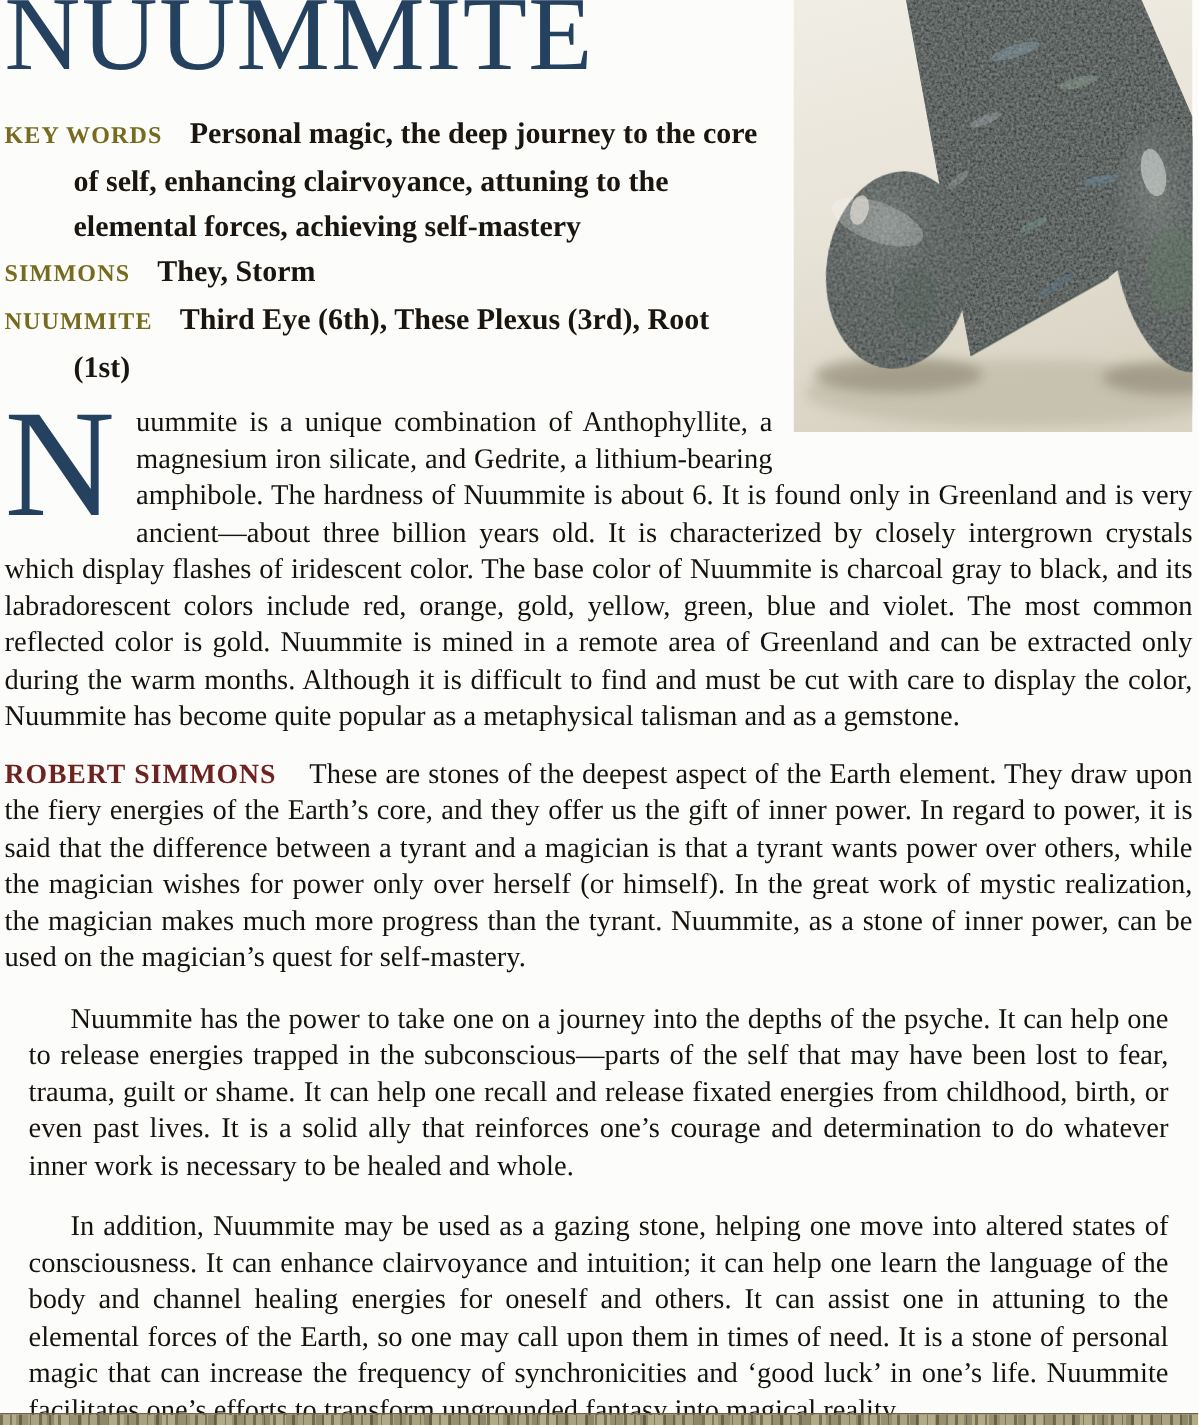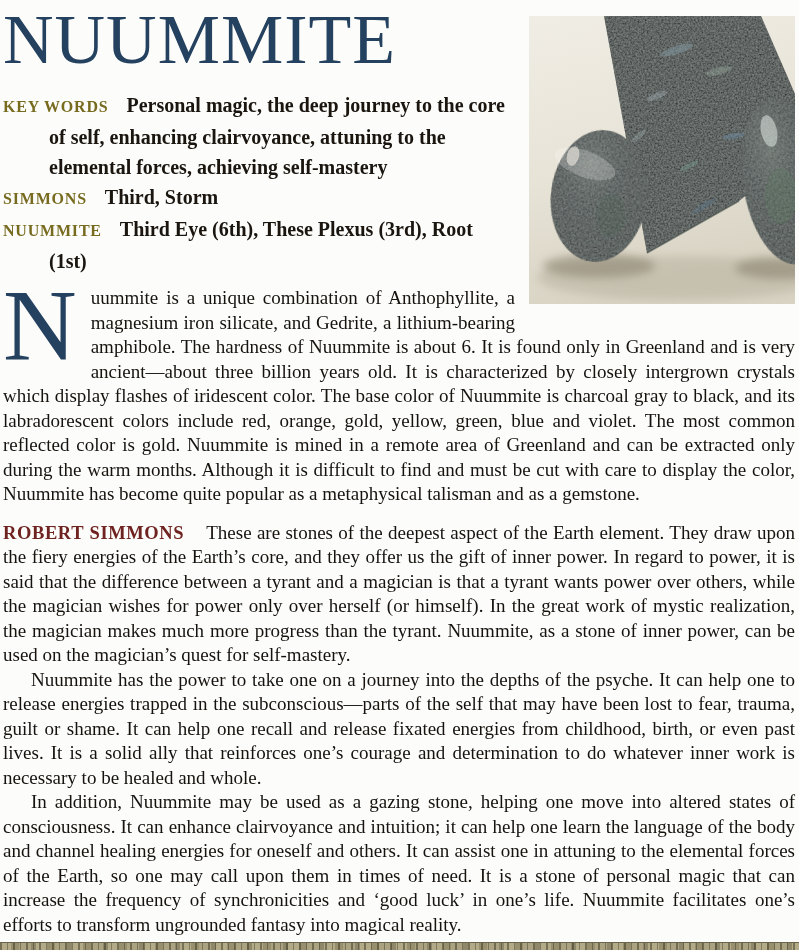--- a/index.html
+++ b/index.html
@@ -1,20 +1,20 @@
 <!DOCTYPE html>
 <html><head>
 <meta charset="utf-8">
 <style>
   html,body{margin:0;padding:0;background:#ffffff;}
   .page{
     width:799px;height:950px;position:relative;overflow:hidden;
     background:#fcfcfa;color:#16130f;
     font-family:"Liberation Serif","DejaVu Serif",serif;
-    padding:16px 4px 0 3px;box-sizing:border-box;
+    padding:0 4px 0 3px;box-sizing:border-box;
   }
   .photo-float{
     float:right;width:266px;height:288px;margin:0 0 8px 14px;
   }
   h1.title{
     font-size:70px;line-height:56px;margin:-4px 0 0 0;
     color:#24415f;font-weight:400;letter-spacing:1px;
   }
   .props{margin-top:22px;font-family:Liberation Serif, serif;}
   .prop{
@@ -31,21 +31,21 @@
   .intro{margin-top:10px;}
   .dropcap{
     float:left;color:#24415f;font-size:102px;line-height:74px;
     padding:3px 14px 0 0;font-weight:400;
   }
   .author-para{margin-top:14px;}
   .author-label{
     color:#6f2320;font-weight:bold;font-size:18.5px;
     letter-spacing:0.6px;margin-right:22px;white-space:nowrap;
   }
-  .indent-para{text-indent:28px;margin:0;}
+  .indent-para{text-indent:28px;margin:16px;}
   .bottom-strip{
     position:absolute;left:0;bottom:0;width:799px;height:7px;z-index:3;
     border-top:1px solid #6b644c;
     background:
       repeating-linear-gradient(90deg, rgba(45,42,22,0.45) 0 2px, rgba(0,0,0,0) 2px 7px, rgba(30,28,14,0.35) 7px 8px, rgba(0,0,0,0) 8px 13px),
       repeating-linear-gradient(90deg, #b3ab88 0 11px, #978f6e 11px 19px, #aaa280 19px 31px, #8f876a 31px 36px);
   }
 </style>
 </head>
 <body>
@@ -113,21 +113,21 @@
     <ellipse cx="252" cy="180" rx="16" ry="28" fill="#5e7a62" opacity="0.35"></ellipse>
   </svg>
 
   <h1 class="title">NUUMMITE</h1>
 
   <div class="props">
     <p class="prop">
       <span class="label">KEY WORDS</span><span>Personal magic, the deep journey to the core of self, enhancing clairvoyance, attuning to the elemental forces, achieving self-mastery</span>
     </p>
     <p class="prop">
-      <span class="label">SIMMONS</span><span>Third, Storm</span>
+      <span class="label">SIMMONS</span><span>They, Storm</span>
     </p>
     <p class="prop">
       <span class="label">NUUMMITE</span><span>Third Eye (6th), These Plexus (3rd), Root (1st)</span>
     </p>
   </div>
 
   <p class="body-text intro">
     <span class="dropcap">N</span><span>uummite is a unique combination of Anthophyllite, a magnesium iron silicate, and Gedrite, a lithium-bearing amphibole. The hardness of Nuummite is about 6. It is found only in Greenland and is very ancient—about three billion years old. It is characterized by closely intergrown crystals which display flashes of iridescent color. The base color of Nuummite is charcoal gray to black, and its labradorescent colors include red, orange, gold, yellow, green, blue and violet. The most common reflected color is gold. Nuummite is mined in a remote area of Greenland and can be extracted only during the warm months. Although it is difficult to find and must be cut with care to display the color, Nuummite has become quite popular as a metaphysical talisman and as a gemstone.</span>
   </p>
 

